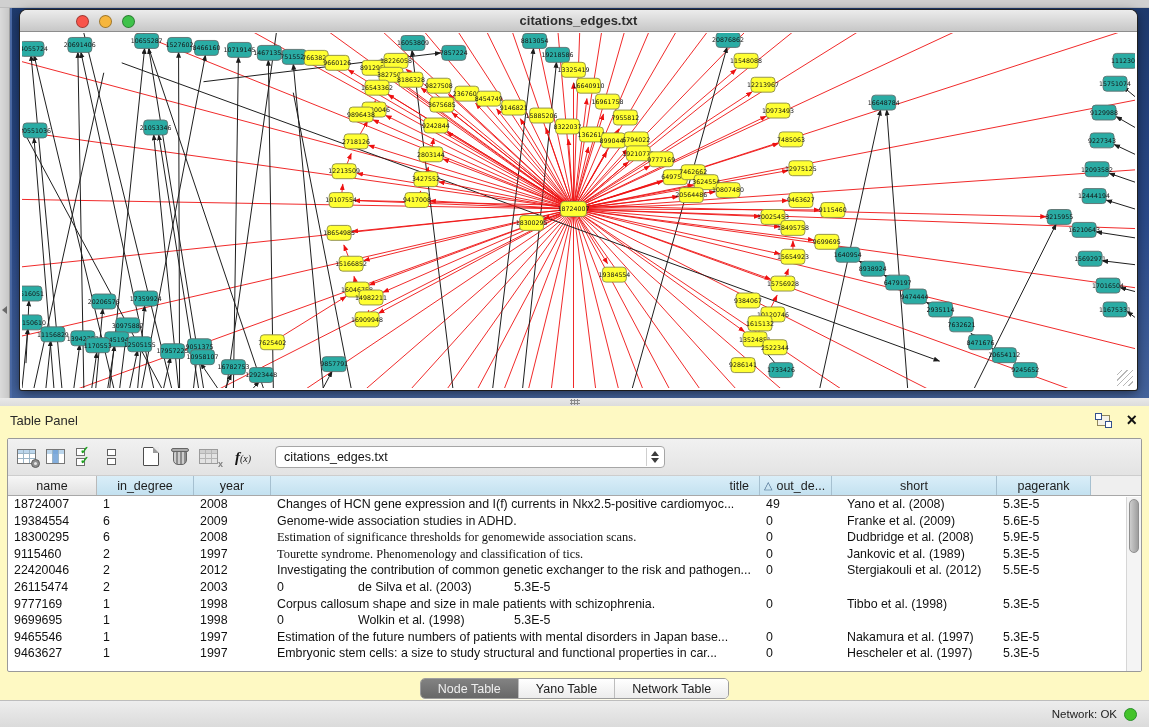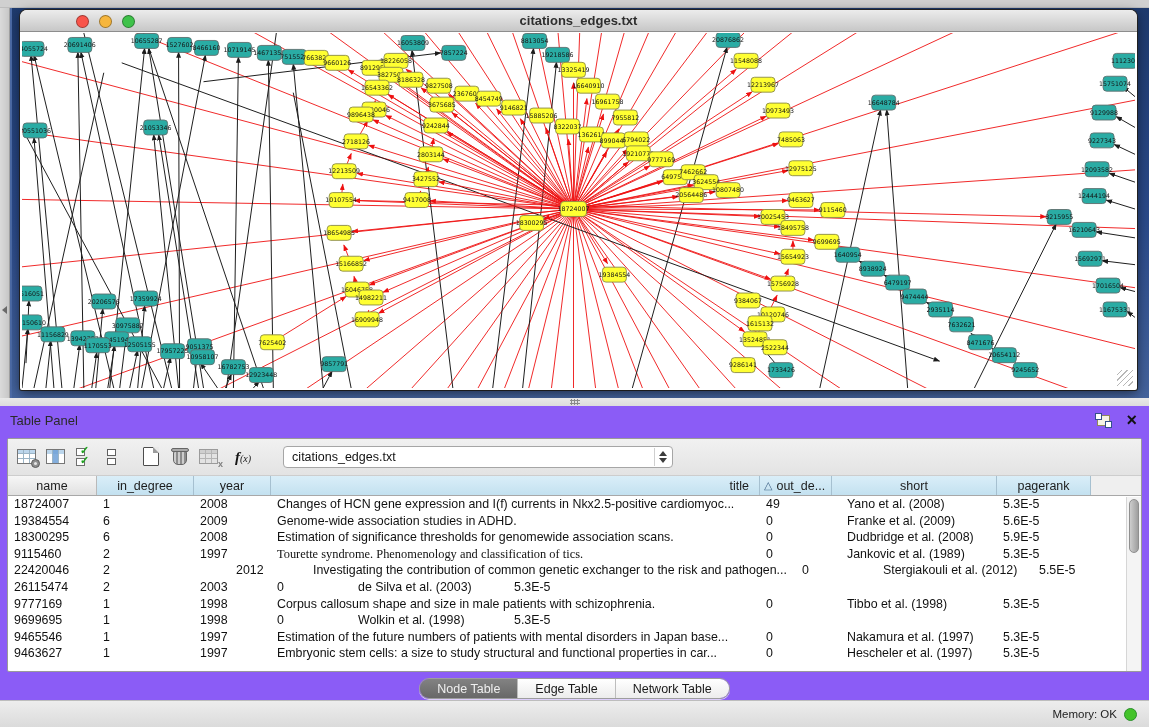--- a/index.html
+++ b/index.html
@@ -32,21 +32,21 @@
   .canvas svg { position:absolute; left:0; top:0; width:100%; height:100%; }
   .resize-grip { position:absolute; right:2px; bottom:2px; width:16px; height:16px;
      background:repeating-linear-gradient(135deg, transparent 0 3px, #b7b7b7 3px 4px); }
 
   
   .splitter { height:8px; background:linear-gradient(#e9e9e9,#dcdcdc); position:relative; }
   .split-grip { position:absolute; left:50%; top:1px; width:10px; height:6px; margin-left:-5px;
      background:radial-gradient(circle,#8a8a8a 1px, transparent 1.3px) 0 0/3px 3px; }
 
   
-  .table-panel { position:absolute; left:0; right:0; top:406px; bottom:27px; background:#8b5cf6; }
+  .table-panel { position:absolute; left:0; right:0; top:406px; bottom:27px; background:#fef9c3; }
   .panel-header { height:28px; display:flex; align-items:center; padding:0 12px 0 10px; }
   .panel-title { font-size:13px; color:#2a2a2a; flex:1; }
   .float-ic { width:13px; height:11px; border:1px solid #8f865c; background:#f5f2e6;
               position:relative; margin-right:16px; }
   .float-ic:before, .float-ic:after { content:""; position:absolute; width:5px; height:5px;
               border:1px solid #34508c; background:#fff; }
   .float-ic:before { left:-3px; top:-3px; } .float-ic:after { right:-3px; bottom:-3px; }
   .close-x { font-size:18px; font-weight:bold; color:#111; line-height:14px; cursor:default; }
 
   .panel-box { position:absolute; left:7px; right:7px; top:32px; height:234px;
@@ -80,21 +80,21 @@
   .doc { position:absolute; left:3px; top:0; width:16px; height:19px; background:#fff;
          border:1px solid #4c4c4c; border-radius:1px; }
   .doc:after { content:""; position:absolute; right:-1px; top:-1px; width:0; height:0;
          border-top:6px solid #e9e9e9; border-left:6px solid #9c9c9c; }
   .trash-body { position:absolute; left:4px; top:4px; width:14px; height:14px;
          background:repeating-linear-gradient(90deg,#cdcdcd 0 2px,#8d8d8d 2px 4px);
          border:1px solid #666; border-radius:2px 2px 5px 5px; }
   .trash-lid { position:absolute; left:2px; top:1px; width:18px; height:4px;
          background:#ababab; border:1px solid #666; border-radius:2px; }
   .fx { font-family:"Liberation Serif", serif; font-style:italic; font-weight:bold;
-        font-size:15px; color:#151515; margin:0 8px 0 8px; }
+        font-size:15px; color:#151515; margin:0 0 0 8px; }
   .fx i { font-size:10px; font-weight:normal; }
   .combo { display:flex; align-items:center; width:390px; height:22px; background:#fff;
            border:1px solid #a6a6a6; border-radius:4px; margin-left:24px;
            font-size:12.5px; color:#111; padding-left:8px; position:relative; }
   .stepper { position:absolute; right:1px; top:1px; bottom:1px; width:17px;
              border-left:1px solid #cfcfcf; display:flex; flex-direction:column;
              align-items:center; justify-content:center; gap:2px; }
   .tri-up { width:0; height:0; border-left:4px solid transparent; border-right:4px solid transparent;
             border-bottom:5px solid #3c3c3c; }
   .tri-dn { width:0; height:0; border-left:4px solid transparent; border-right:4px solid transparent;
@@ -112,21 +112,21 @@
   .trow { display:flex; height:16.6px; line-height:16.6px; font-size:12.4px; color:#111; }
   .tcell { flex:none; padding-left:6px; white-space:nowrap; overflow:hidden; }
   .tcell.c5 { padding-left:15px; }
   .vscroll { position:absolute; right:0; top:58px; bottom:0; width:15px; background:#f4f4f4;
              border-left:1px solid #d6d6d6; }
   .vthumb { position:absolute; left:2px; top:2px; width:10px; height:54px; border-radius:6px;
             background:linear-gradient(90deg,#cdcdcd,#9e9e9e); border:1px solid #8f8f8f; }
 
   .tabs-row { position:absolute; left:0; right:0; top:272px; height:22px;
               display:flex; justify-content:center; }
-  .tabs { display:flex; border:1px solid #9d9d9d; border-radius:10px; overflow:hidden;
+  .tabs { display:flex; border:1px solid #9d9d9d; border-radius:5px; overflow:hidden;
           height:21px; box-shadow:0 1px 0 rgba(255,255,255,.7); }
   .tab { display:flex; align-items:center; padding:0 17px; font-size:12.5px; color:#1a1a1a;
          background:linear-gradient(#ffffff,#ececec); border-left:1px solid #bdbdbd; cursor:default; }
   .tab:first-child { border-left:none; }
   .tab.active { background:linear-gradient(#828282,#686868); color:#efefef; }
 
   .status-bar { position:absolute; left:0; right:0; bottom:0; height:27px;
                 background:linear-gradient(#ededed,#dbdbdb); border-top:1px solid #bdbdbd;
                 display:flex; align-items:center; justify-content:flex-end; padding-right:12px; }
   .mem-label { font-size:11.5px; color:#222; margin-right:7px; }
@@ -917,38 +917,38 @@
             <div class="tcell c2" style="width: 77px;">2009</div>
             <div class="tcell c3" style="width: 489px;">Genome-wide association studies in ADHD.</div>
             <div class="tcell c4" style="width: 72px;">0</div>
             <div class="tcell c5" style="width: 165px;">Franke et al. (2009)</div>
             <div class="tcell c6" style="width: 94px;">5.6E-5</div>
           </div>
           <div class="trow">
             <div class="tcell c0" style="width: 89px;">18300295</div>
             <div class="tcell c1" style="width: 97px;">6</div>
             <div class="tcell c2" style="width: 77px;">2008</div>
-            <div class="tcell c3" style="width: 489px;">Estimation of significance thresholds for genomewide association scans.</div>
+            <div class="tcell c3" style="width: 489px; font-family: Liberation Serif, serif;">Estimation of significance thresholds for genomewide association scans.</div>
             <div class="tcell c4" style="width: 72px;">0</div>
             <div class="tcell c5" style="width: 165px;">Dudbridge et al. (2008)</div>
             <div class="tcell c6" style="width: 94px;">5.9E-5</div>
           </div>
           <div class="trow">
             <div class="tcell c0" style="width: 89px;">9115460</div>
             <div class="tcell c1" style="width: 97px;">2</div>
             <div class="tcell c2" style="width: 77px;">1997</div>
             <div class="tcell c3" style="width: 489px; font-family: Liberation Serif, serif;">Tourette syndrome. Phenomenology and classification of tics.</div>
             <div class="tcell c4" style="width: 72px;">0</div>
             <div class="tcell c5" style="width: 165px;">Jankovic et al. (1989)</div>
             <div class="tcell c6" style="width: 94px;">5.3E-5</div>
           </div>
           <div class="trow">
             <div class="tcell c0" style="width: 89px;">22420046</div>
             <div class="tcell c1" style="width: 97px;">2</div>
-            <div class="tcell c2" style="width: 77px; margin-left: 36px;">2012</div>
+            <div class="tcell c2" style="width: 77px;">2012</div>
             <div class="tcell c3" style="width: 489px;">Investigating the contribution of common genetic exchanger to the risk and pathogen...</div>
             <div class="tcell c4" style="width: 72px;">0</div>
             <div class="tcell c5" style="width: 165px;">Stergiakouli et al. (2012)</div>
             <div class="tcell c6" style="width: 94px;">5.5E-5</div>
           </div>
           <div class="trow">
             <div class="tcell c0" style="width: 89px;">26115474</div>
             <div class="tcell c1" style="width: 97px;">2</div>
             <div class="tcell c2" style="width: 77px;">2003</div>
             <div class="tcell c4" style="width: 72px;">0</div>
@@ -992,24 +992,24 @@
           </div>
         </div>
       <div class="vscroll">
         <div class="vthumb"></div>
       </div>
     </div>
 
     <div class="tabs-row">
       <div class="tabs" id="tabs">
           <div class="tab active">Node Table</div>
-          <div class="tab">Edge Table</div>
+          <div class="tab">Yano Table</div>
           <div class="tab">Network Table</div>
         </div>
     </div>
   </div>
 
   <div class="status-bar">
-    <span class="mem-label">Memory: OK</span>
+    <span class="mem-label">Network: OK</span>
     <span class="mem-dot" id="memdot" style="background: rgb(68, 195, 42);"></span>
   </div>
 
 </div>
 
 </body></html>

